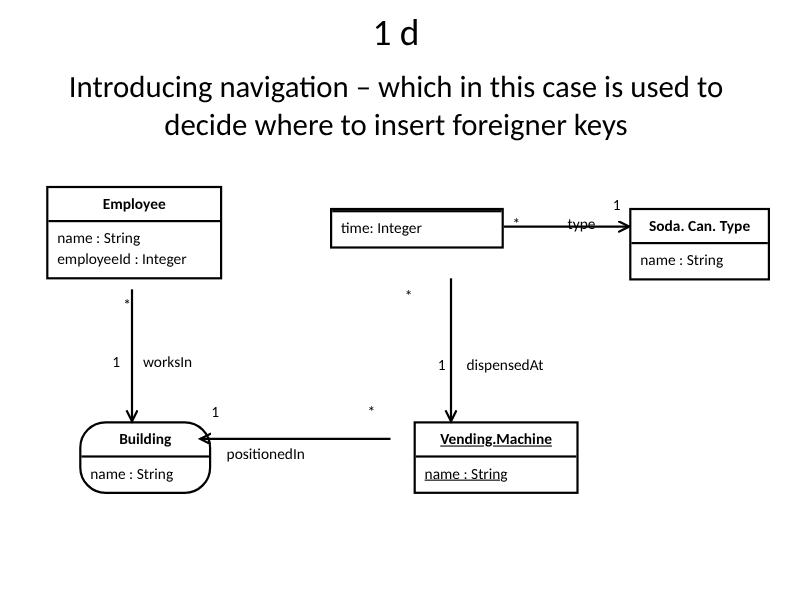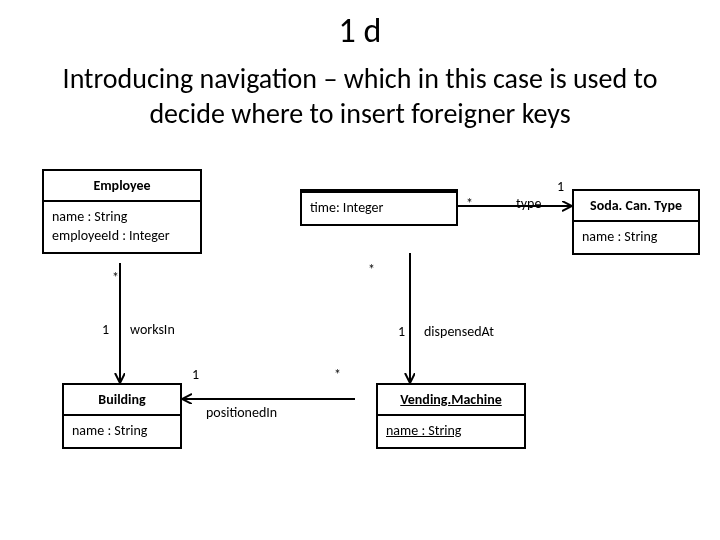--- a/index.html
+++ b/index.html
@@ -82,21 +82,21 @@
     </div>
   </div>
 
   <div class="class-box" style="left:572px; top:38px; width:128px;">
     <div class="class-head">Soda. Can. Type</div>
     <div class="class-body">
       <div>name : String</div>
     </div>
   </div>
 
-  <div class="class-box" style="left:62px; top:232px; width:120px;">
+  <div class="class-box" style="left:72px; top:232px; width:120px;border-radius:24px;">
     <div class="class-head">Building</div>
     <div class="class-body">
       <div>name : String</div>
     </div>
   </div>
 
   <div class="class-box" style="left:376px; top:232px; width:150px;text-decoration:underline;">
     <div class="class-head">Vending.Machine</div>
     <div class="class-body">
       <div>name : String</div>

